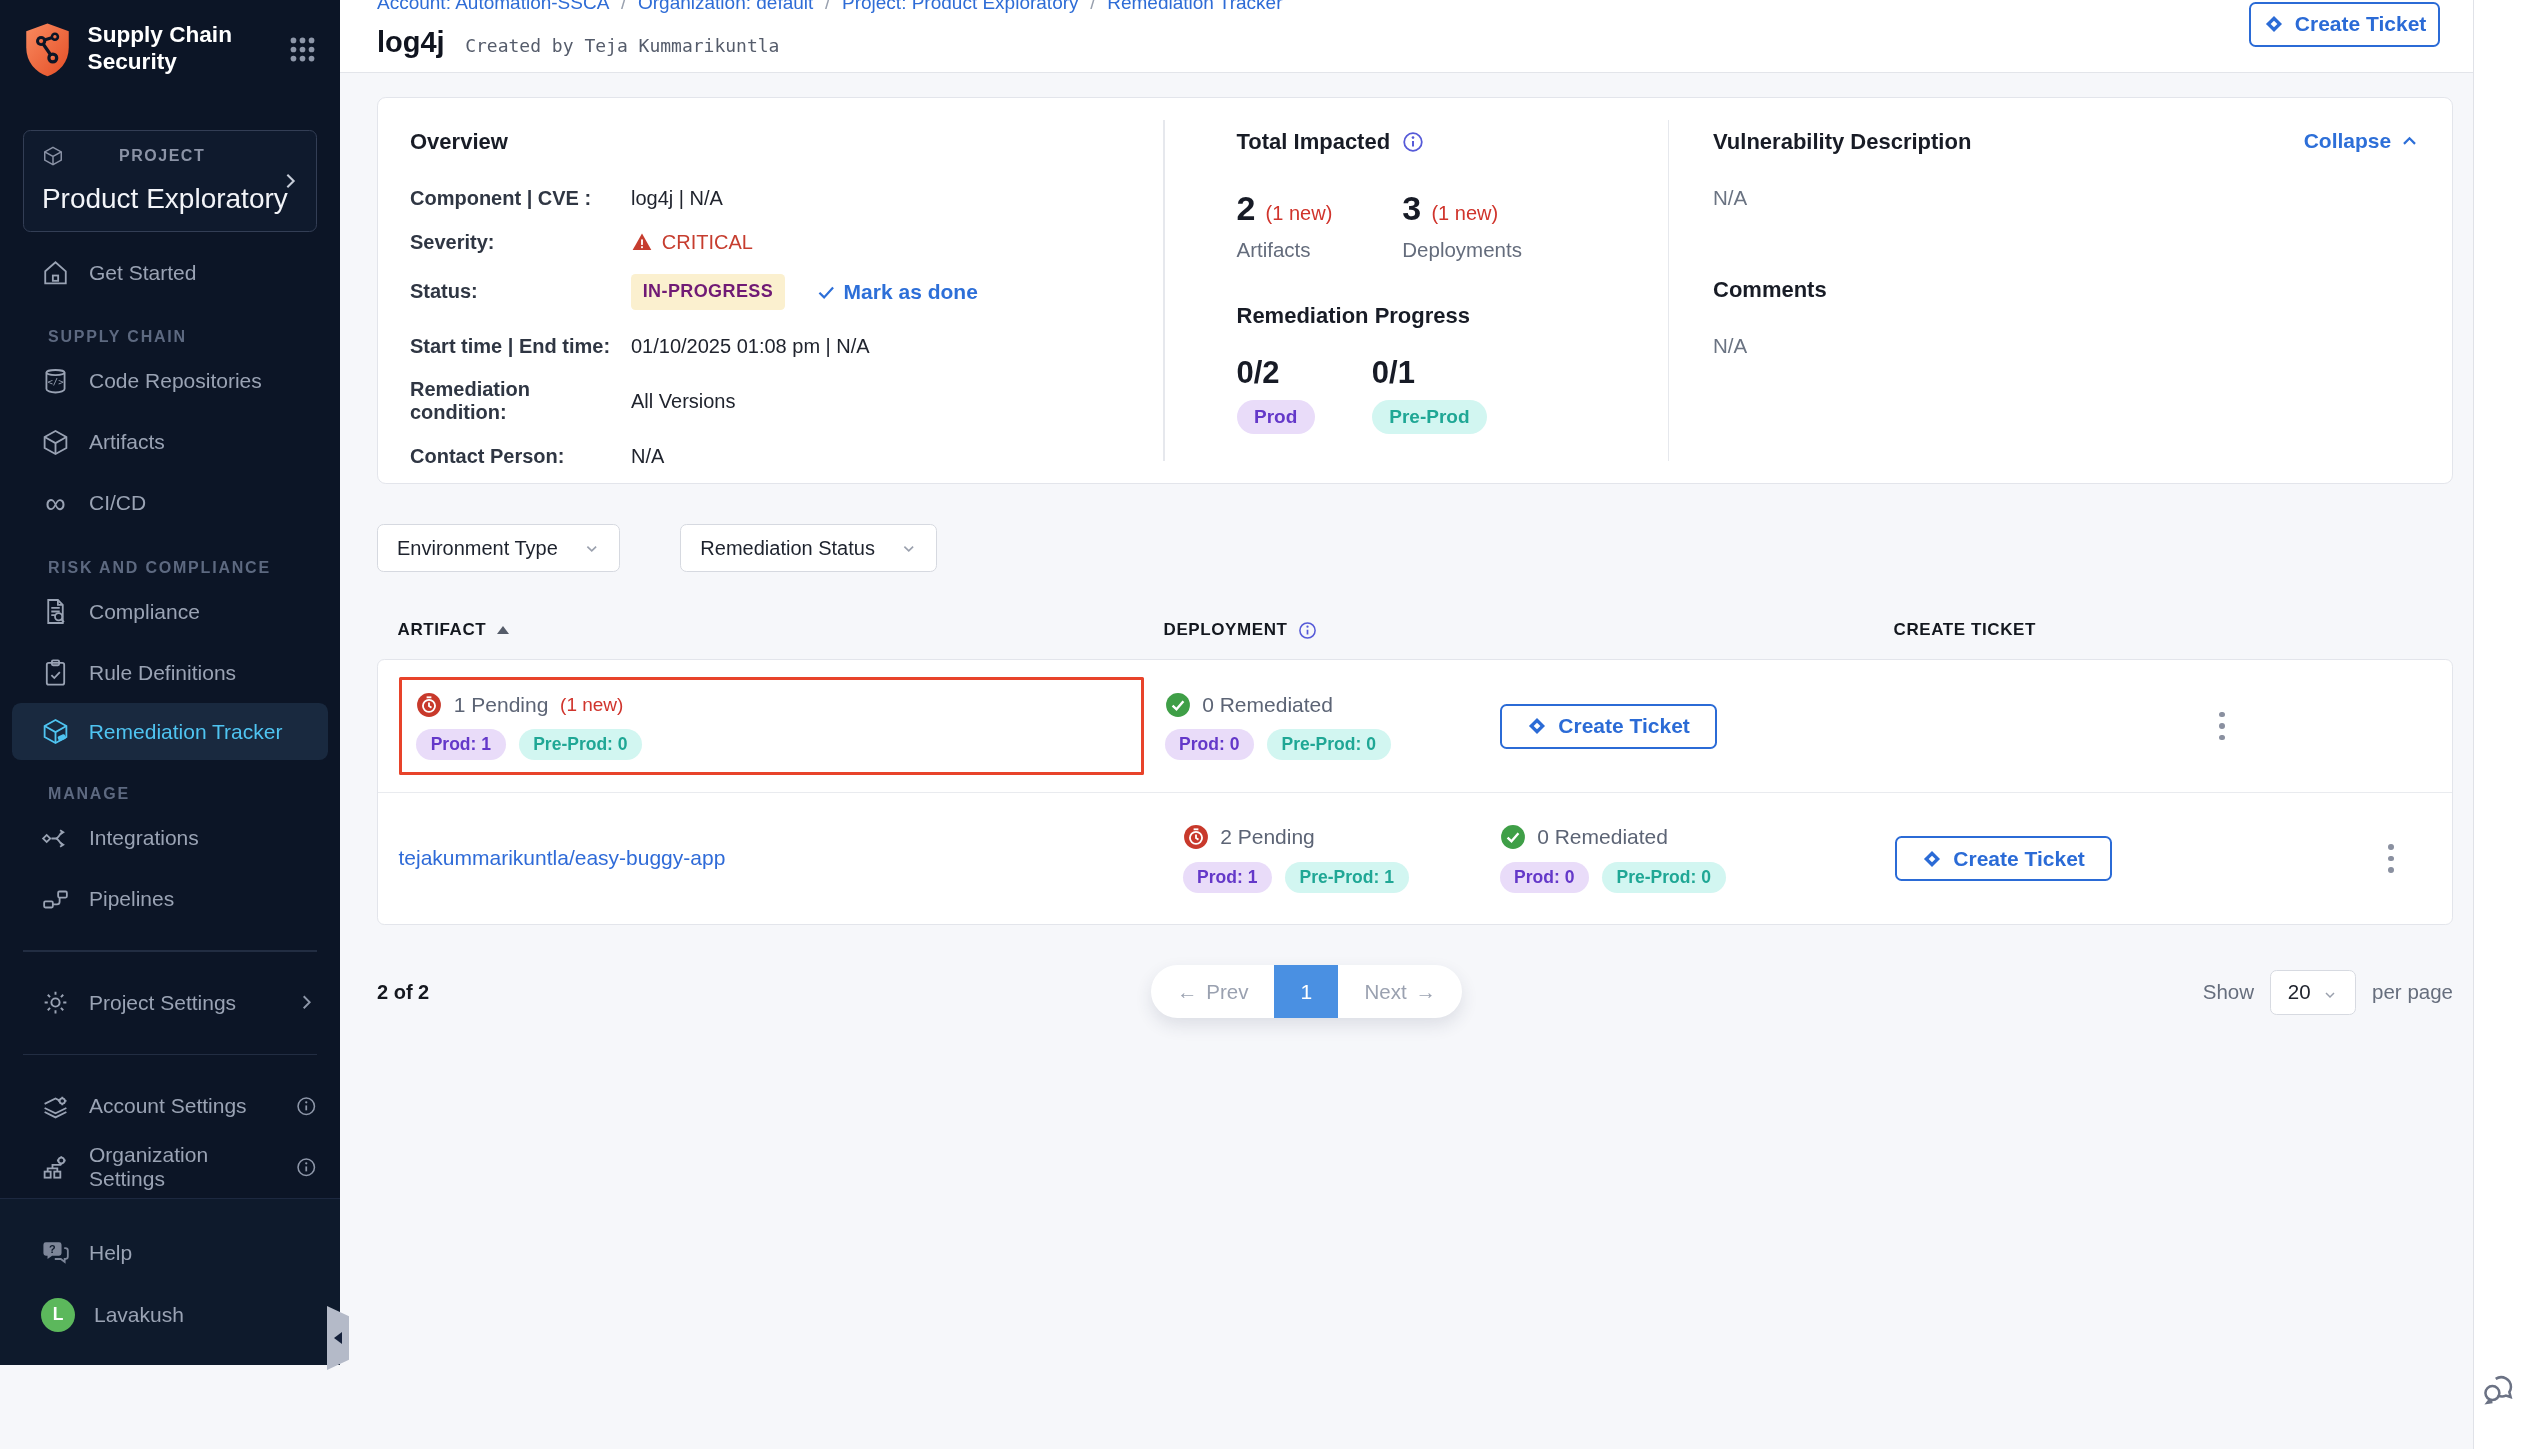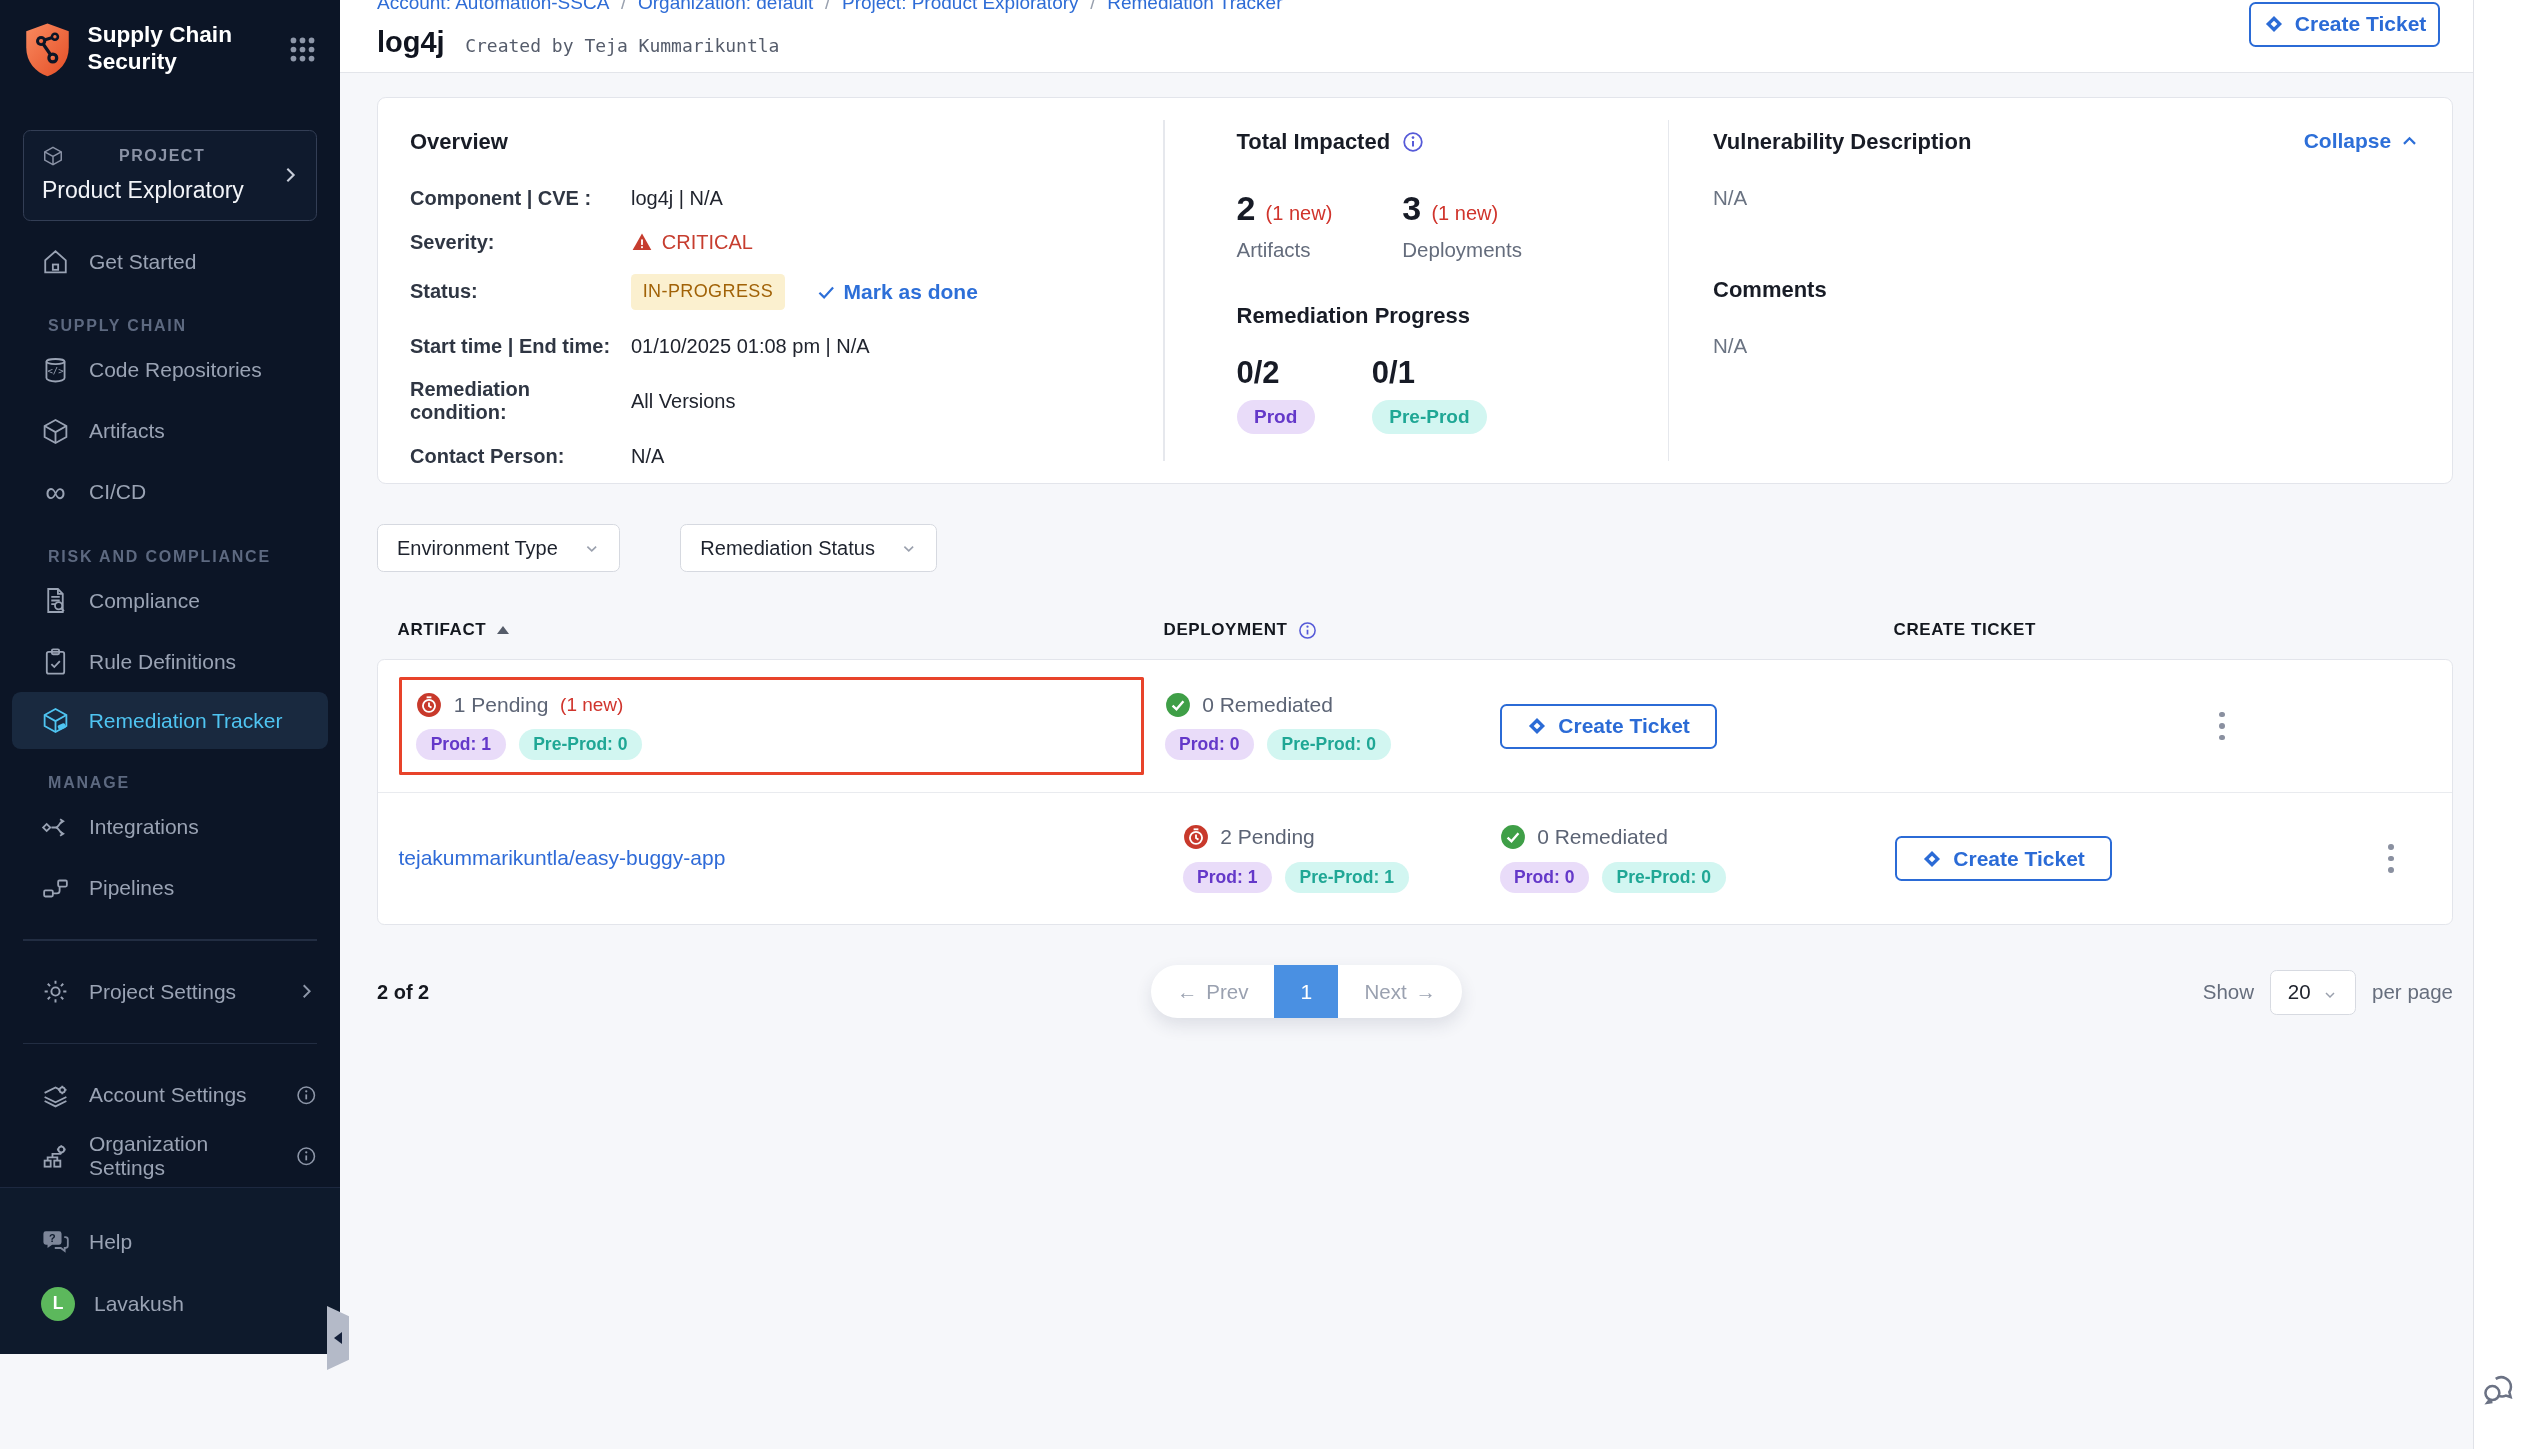--- a/index.html
+++ b/index.html
@@ -11,21 +11,21 @@
   .sidebar { width:340px; height:1291px; background:#0c1526; color:#9aa3b4; display:flex; flex-direction:column; position:relative; flex:0 0 340px; z-index:5; }
   .brand { display:flex; align-items:center; padding:20.5px 22px 16px 22px; gap:14.6px; }
   .logo { width:51px; height:57px; flex:0 0 51px; }
   .brand-text { color:#ffffff; font-size:22.6px; font-weight:700; line-height:1.18; flex:1; }
   .grid-icon { width:31px; height:31px; color:#8e97a9; cursor:pointer; }
   .brand-underline { height:3.7px; background:#f4502f; margin:10.2px 23.4px 0 23.4px; border-radius:1.5px; }
   .project-card { margin:26px 23.4px 0 23.4px; background:#0f1a2d; border:1.5px solid #333e55; border-radius:7.3px; padding:14.6px 17.5px 16px 17.5px; position:relative; cursor:pointer; }
   .pc-top { display:flex; align-items:center; gap:10.2px; color:#8b93a6; }
   .pc-top .icn { width:22px; height:22px; }
   .pc-label { font-size:16px; font-weight:700; letter-spacing:1.5px; color:#8b93a6;margin-left:45px; }
-  .pc-name { color:#f2f4f8; font-size:23px; margin-top:10px; }
+  .pc-name { color:#f2f4f8; font-size:28px; margin-top:16px; }
   .pc-chev { position:absolute; right:16px; top:50%; transform:translateY(-50%); width:19px; height:19px; color:#c6ccd8; }
   nav { display:flex; flex-direction:column; margin-top:10.2px; }
   .nav-item { height:61px; display:flex; align-items:center; gap:19px; padding:0 23.4px 0 41px; font-size:21px; color:#9aa3b4; cursor:pointer; }
   .nav-item .icn { width:29px; height:29px; flex:0 0 29px; }
   .nav-item.active { background:#19293f; border-radius:8.8px; margin:0 11.7px; padding:0 11.7px 0 29px; color:#4fc4f1; height:57px; }
   .nav-section { margin:25px 0 4.4px 48px; font-size:16px; font-weight:700; letter-spacing:1.8px; color:#5d6congress; color:#5d6980; }
   .nav-divider { height:1.5px; background:#222d42; margin:20.5px 23.4px; }
   .nav-item .trail { margin-left:auto; width:20.5px; height:20.5px; color:#8e97a9; }
   .icon-glyph { font-size:29px; line-height:29px; width:29px; text-align:center; color:inherit; }
   .sidebar-bottom { margin-top:auto; background:#0e1a2c; border-top:1.5px solid #1d2840; padding:25px 0 17.5px 0; }
@@ -56,21 +56,21 @@
   .col-overview { width:785px; padding:31px 29px 0 32px; }
   .col-impact { width:503px; padding:31px 0 0 72px; }
   .col-details { flex:1; padding:31px 33px 0 44px; }
   .card-h { font-size:22px; font-weight:700; color:#181c26; }
   .o-rows { margin-top:32px; }
   .o-row { display:flex; align-items:center; margin-bottom:20.5px; font-size:20px; }
   .o-label { width:221px; font-weight:700; color:#2f3643; flex:0 0 221px; }
   .o-value { color:#20242e; }
   .sev-val { display:flex; align-items:center; gap:8.8px; color:#c63d2f; font-weight:500; }
   .warn-tri { width:22px; height:22px; }
-  .badge-status { background:#fbf0cf; color:#a16207; font-weight:400; font-size:18px; padding:7.3px 11.7px; border-radius:4.4px; letter-spacing:0.4px; }
+  .badge-status { background:#fbf0cf; color:#701a75; font-weight:700; font-size:18px; padding:7.3px 11.7px; border-radius:4.4px; letter-spacing:0.4px; }
   .mark-done { display:inline-flex; align-items:center; gap:7.3px; color:#2d6fd8; font-weight:700; font-size:21px; margin-left:31px; cursor:pointer; }
   .mark-done .chk { width:20.5px; height:20.5px; }
 
   .imp-h { display:flex; align-items:center; gap:11.7px; }
   .info-i { width:22px; height:22px; color:#565ad8; cursor:pointer; }
   .info-i.small { width:19px; height:19px; }
   .imp-groups { display:flex; gap:70px; margin-top:34px; }
   .imp-num-row { display:flex; align-items:baseline; gap:10.2px; }
   .imp-num { font-size:34px; font-weight:700; color:#171b26; }
   .imp-new { font-size:20px; color:#d0342c; }

